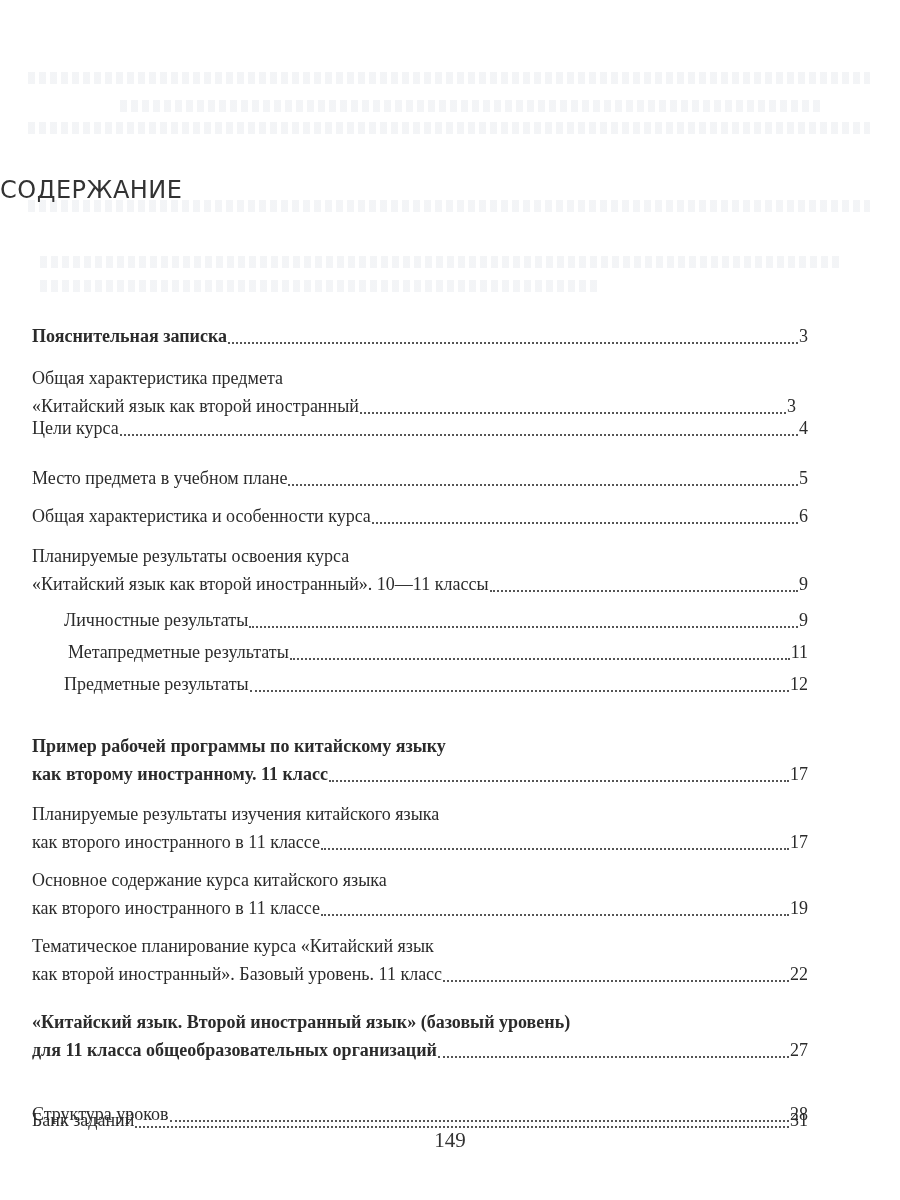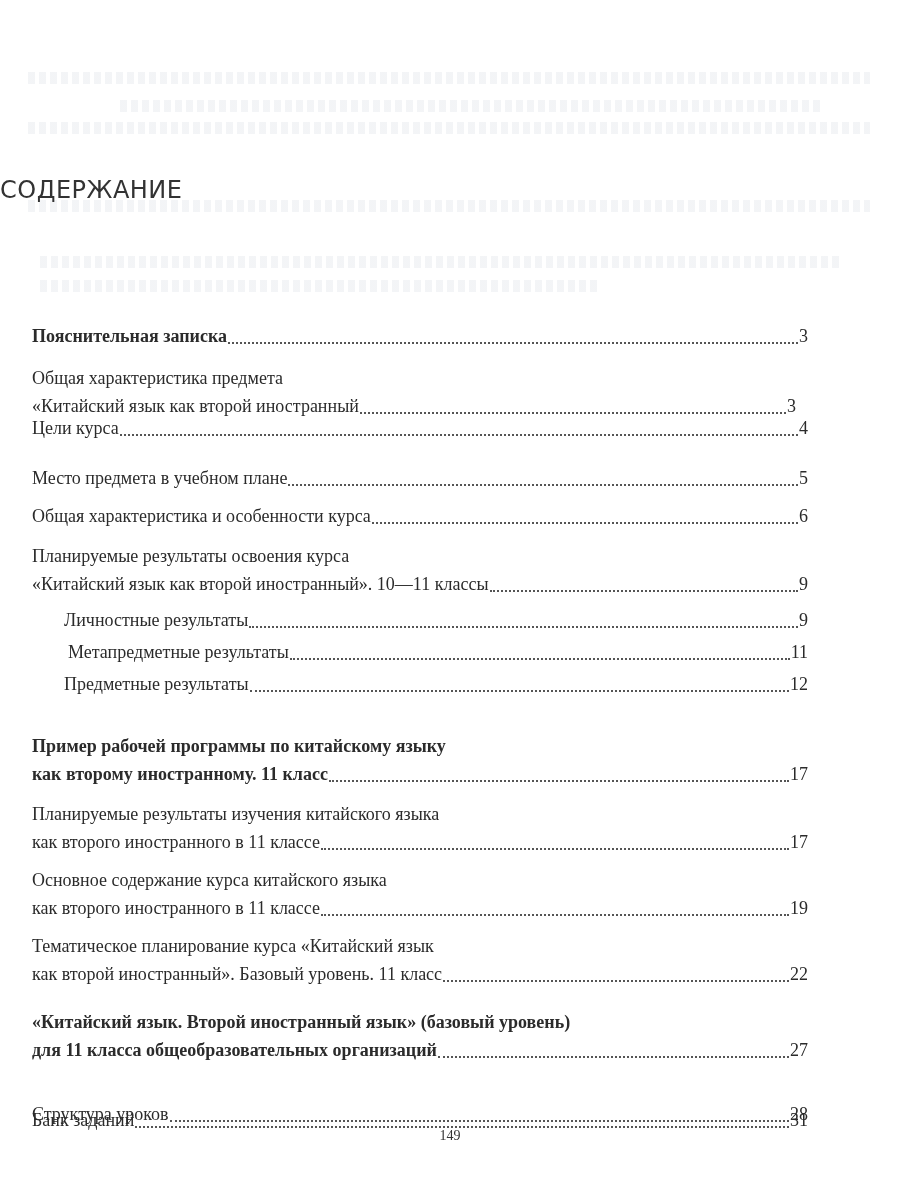--- a/index.html
+++ b/index.html
@@ -32,21 +32,21 @@
   .entry .last .dots {
     flex: 1 1 auto; overflow: hidden; margin: 0 1px;
     border-bottom: 2px dotted #555; height: 0; align-self: flex-end;
     margin-bottom: 6px;
   }
   .entry .last .pg { flex: 0 0 auto; }
   .bold { font-weight: bold; }
   .sub { padding-left: 32px; }
   .pagenum {
     position: absolute; top: 1128px; left: 0; right: 0;
-    text-align: center; font-size: 14px; color: #333;
+    text-align: center; font-size: 21px; color: #333;
   }
 </style>
 </head>
 <body>
 
 <div class="page">
   <div class="bleed" style="top:72px;"></div>
   <div class="bleed" style="top:100px; left:120px; right:80px;"></div>
   <div class="bleed" style="top:122px;"></div>
   <div class="bleed" style="top:200px;"></div>

